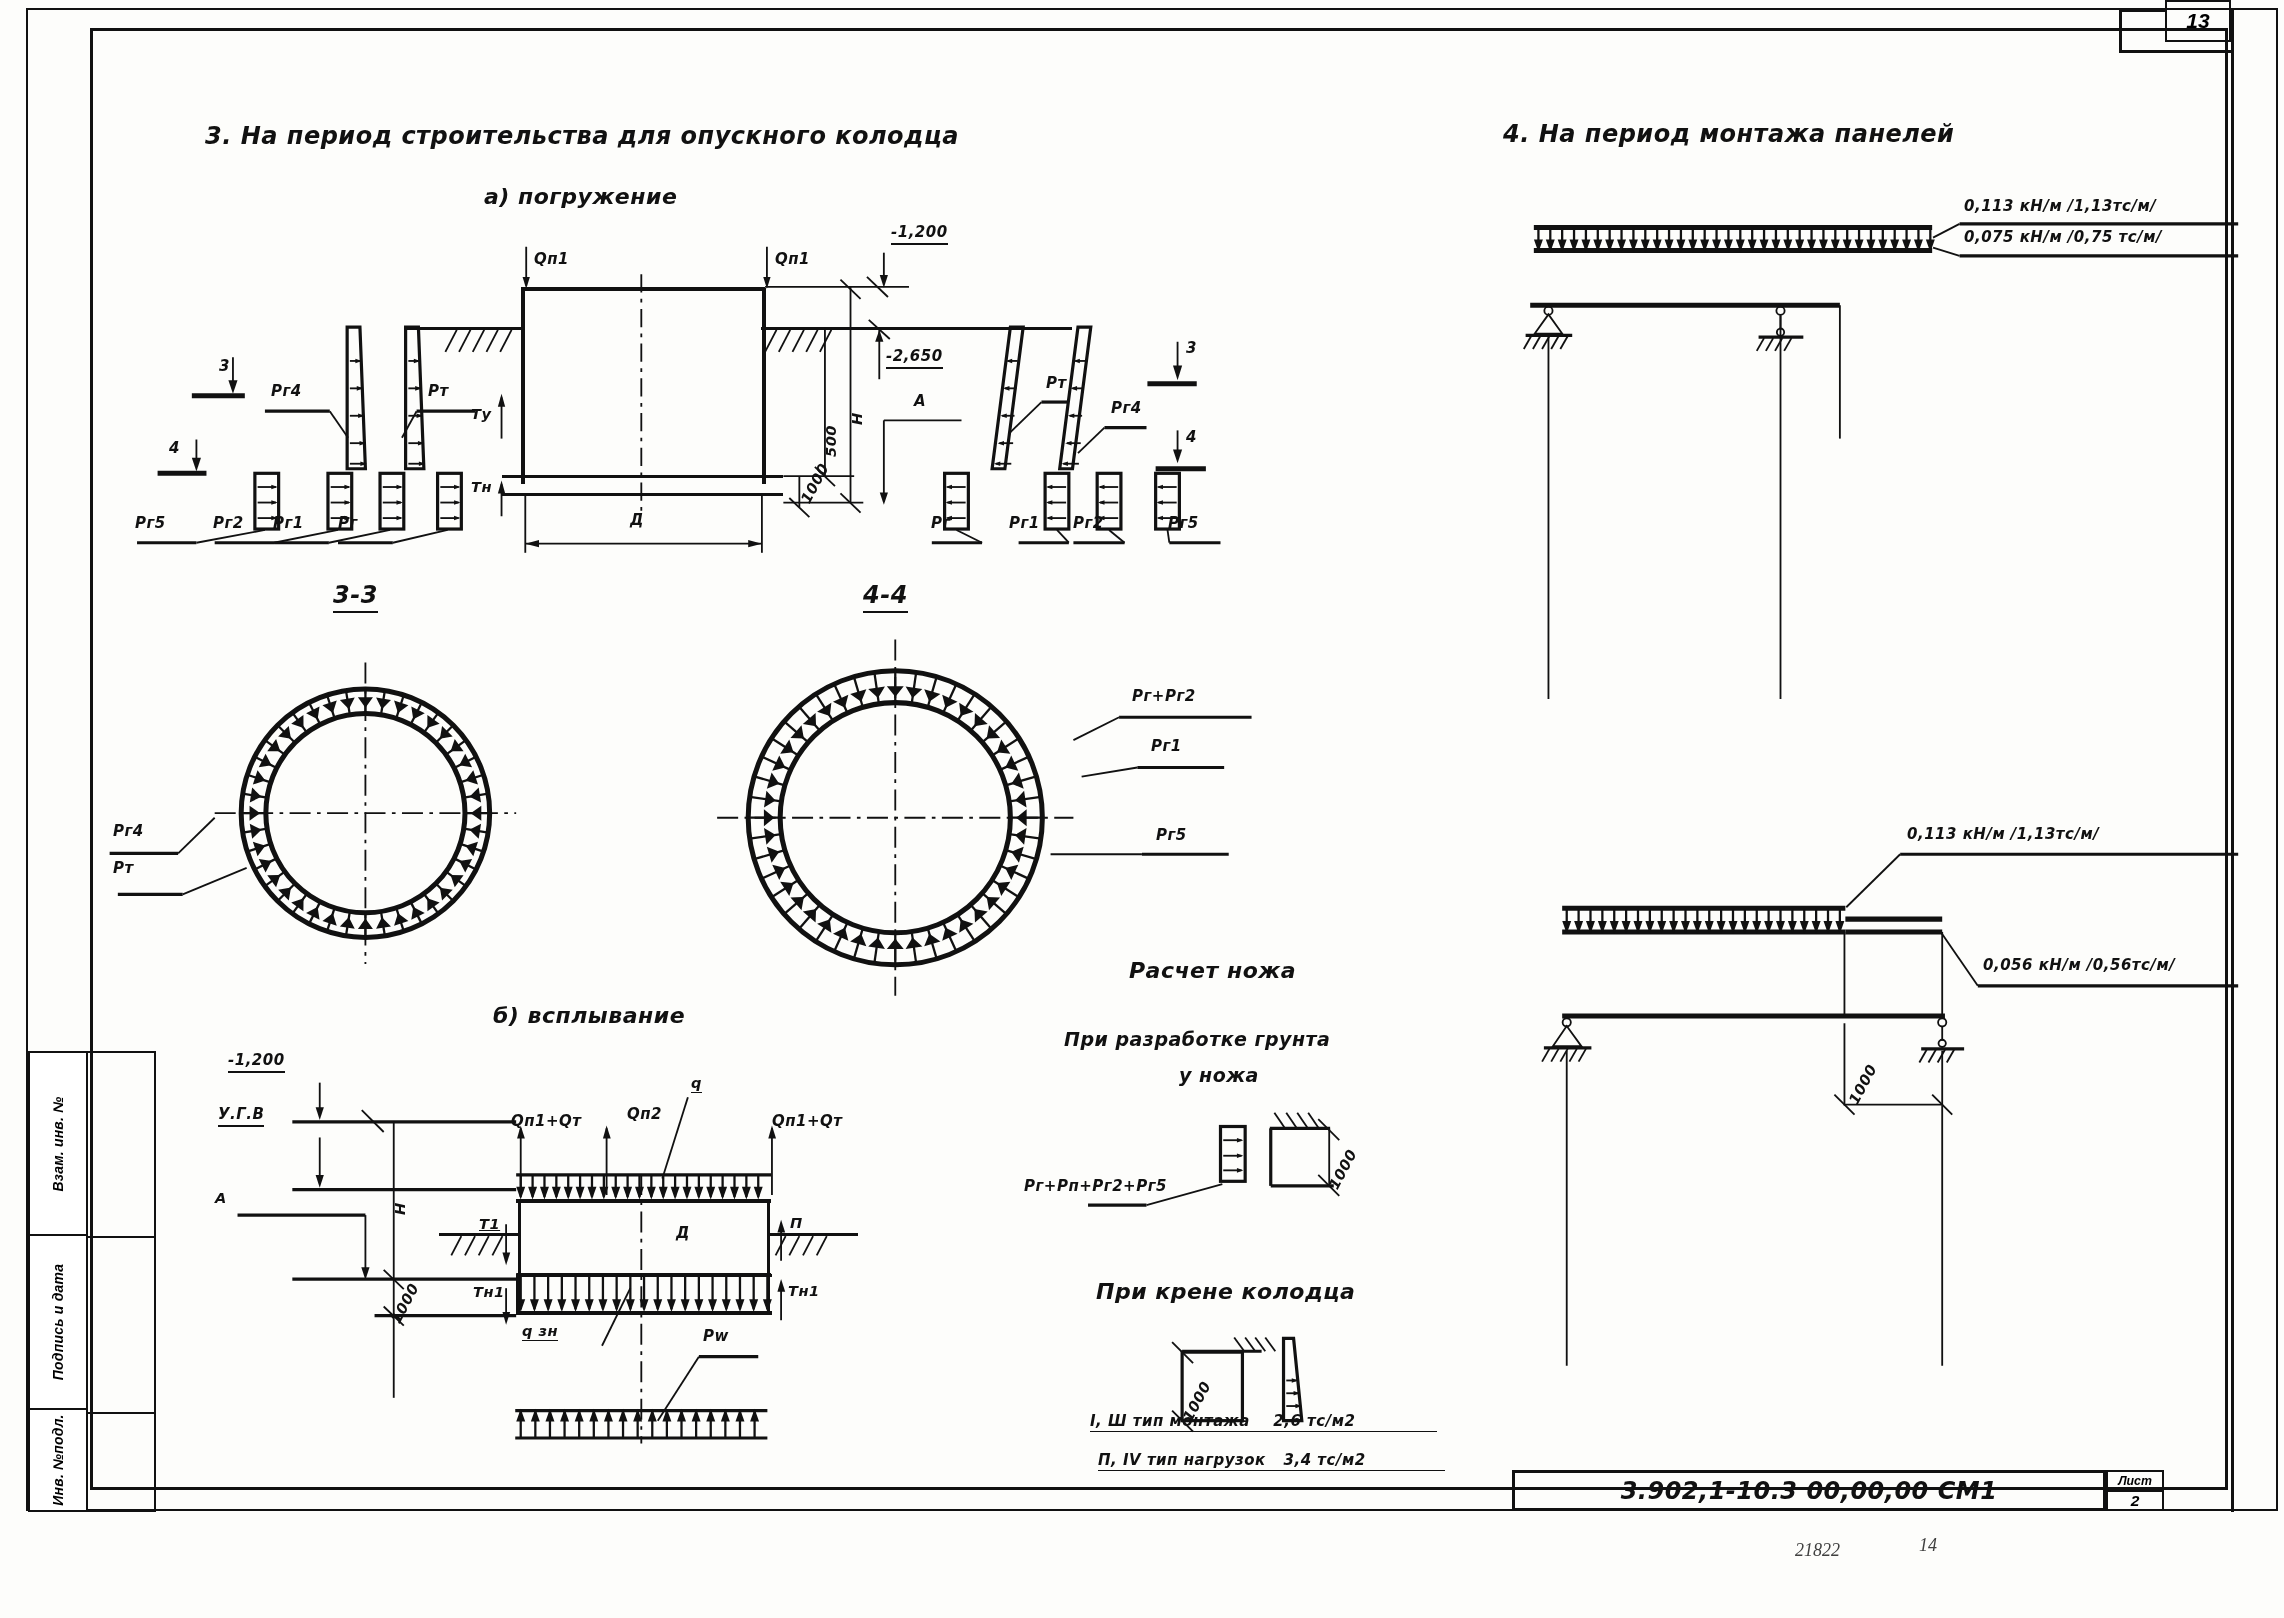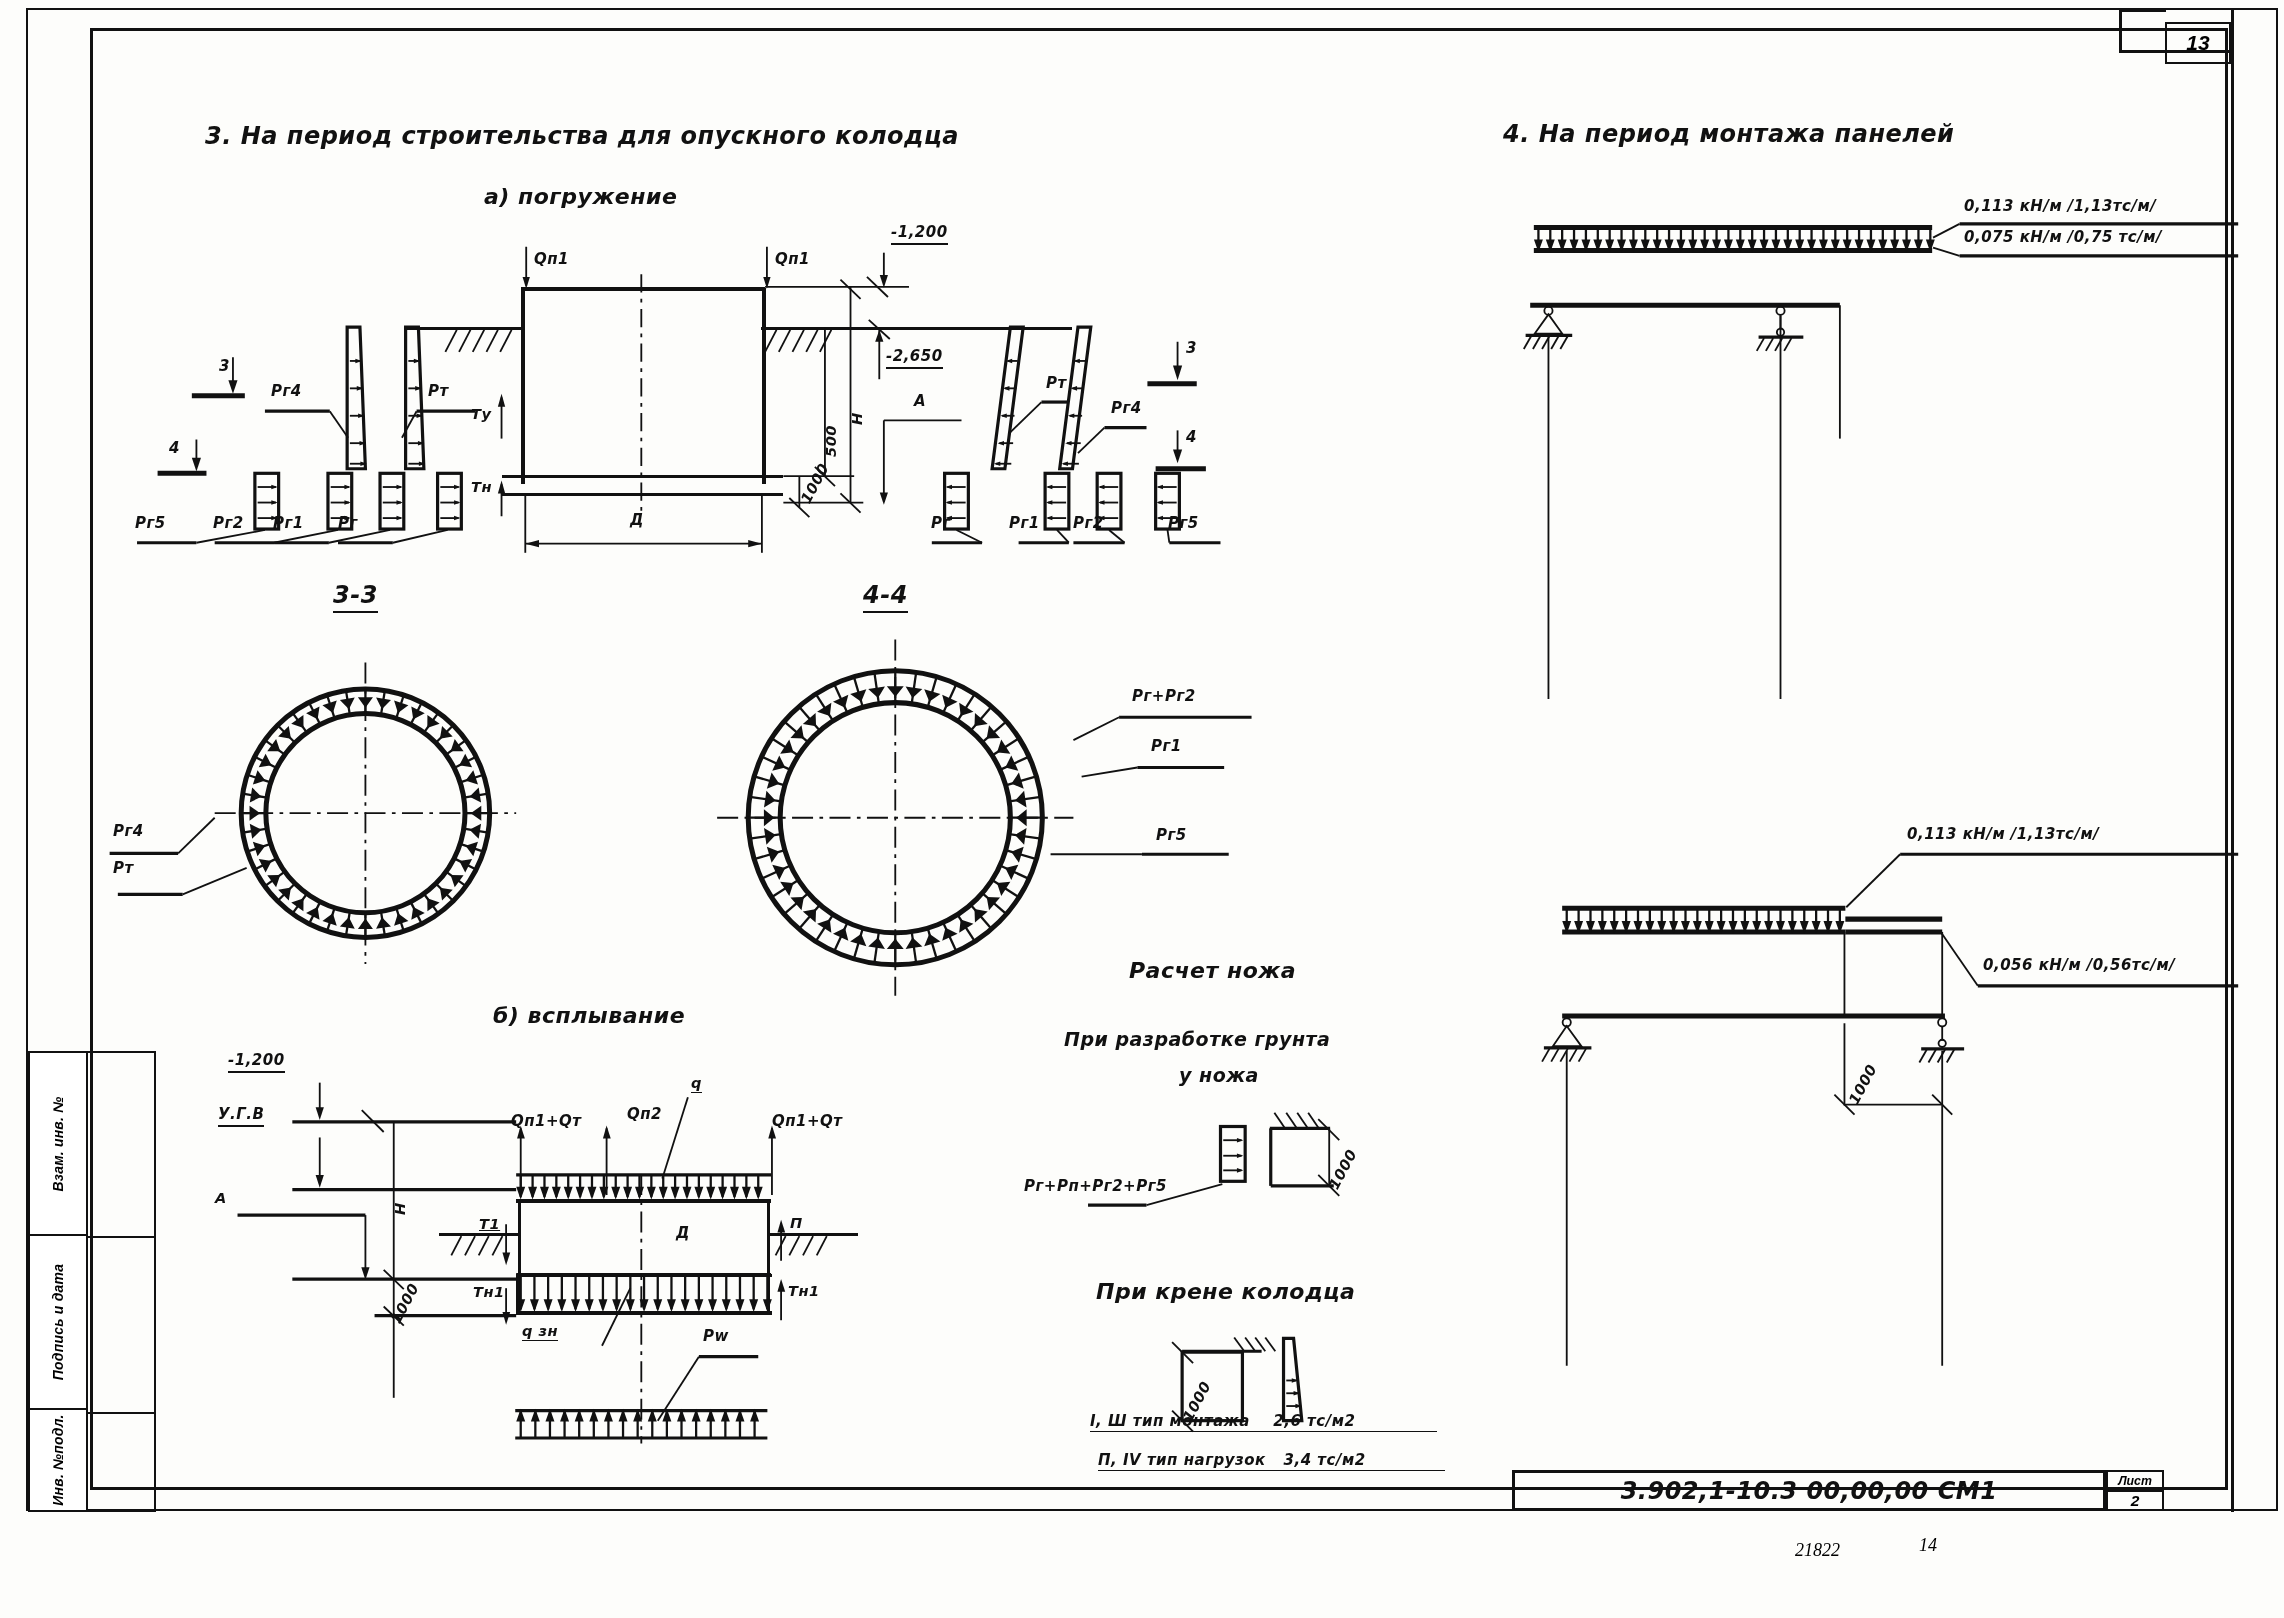--- a/index.html
+++ b/index.html
@@ -7,21 +7,21 @@
   #sheet{
     position:relative;
     width:2293px;height:1619px;
     background:#fdfdfb;
     overflow:hidden;
   }
   .abs{position:absolute;}
   
   .frame-outer{left:25.6px;top:8.2px;width:2252px;height:1503px;border:2.3px solid #111;box-sizing:border-box;}
   .frame-inner{left:90px;top:28px;width:2138px;height:1462px;border:3.2px solid #111;box-sizing:border-box;}
-  .sheetnum-box{left:2165px;top:22px;width:66px;height:42px;border:2.7px solid #111;box-sizing:border-box;
+  .sheetnum-box{left:2165px;top:0;width:66px;height:42px;border:2.7px solid #111;box-sizing:border-box;
       display:flex;align-items:center;justify-content:center;font-size:21px;font-style:italic;font-weight:bold;}
   
   .margin-col{left:28px;top:1051px;width:60px;border:2.3px solid #111;box-sizing:border-box;background:#fff;}
   .margin-cell{border-bottom:2.3px solid #111;box-sizing:border-box;position:relative;overflow:hidden;}
   .margin-cell:last-child{border-bottom:none;}
   .vtext{
     position:absolute;left:50%;top:50%;
     transform:translate(-50%,-50%) rotate(-90deg);
     white-space:nowrap;font-size:14px;font-weight:bold;font-style:italic;letter-spacing:0.2px;
   }
@@ -51,21 +51,21 @@
   svg .s2{stroke-width:7;}
   svg .s3{stroke-width:11;}
   svg .fil{fill:#111;stroke:none;}
   
   .tb{left:1512px;top:1470px;width:594px;height:41px;border:3.7px solid #111;box-sizing:border-box;
       display:flex;align-items:center;justify-content:center;}
   .tb-label{left:2106px;top:1470px;width:58px;height:21px;border:2.7px solid #111;box-sizing:border-box;
       display:flex;align-items:center;justify-content:center;font-size:12.3px;font-style:italic;font-weight:bold;}
   .tb-page{left:2106px;top:1490px;width:58px;height:21px;border:2.7px solid #111;box-sizing:border-box;
       display:flex;align-items:center;justify-content:center;font-size:15.5px;font-style:italic;font-weight:bold;}
-  .pencil{font-family:"Liberation Serif", serif;font-style:italic;font-size:18px;color:#000000;}
+  .pencil{font-family:"Liberation Serif", serif;font-style:italic;font-size:18px;color:#404040;}
 </style>
 </head>
 <body>
 
 <div id="sheet">
 
   <div class="abs frame-outer"></div>
   <div class="abs frame-inner"></div>
   <div class="abs sheetnum-box">13</div>
 

